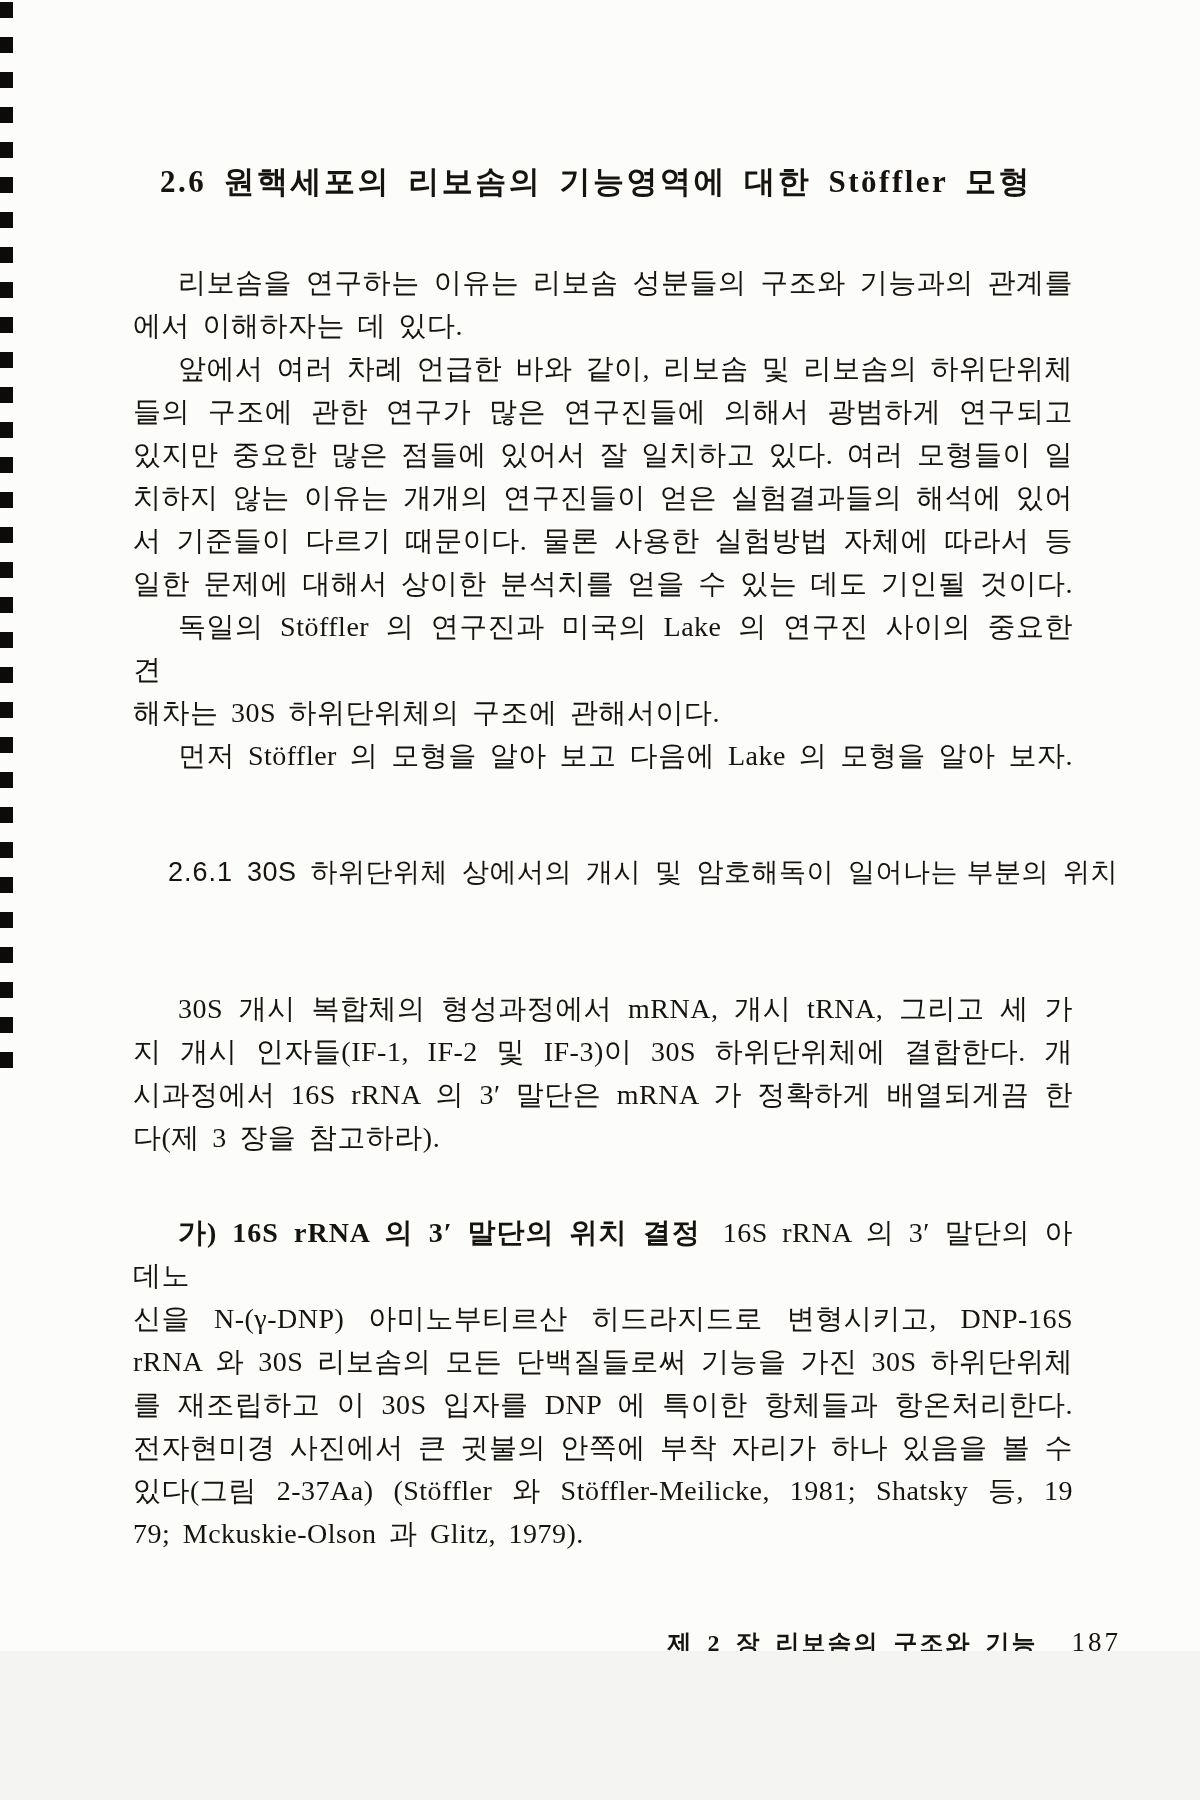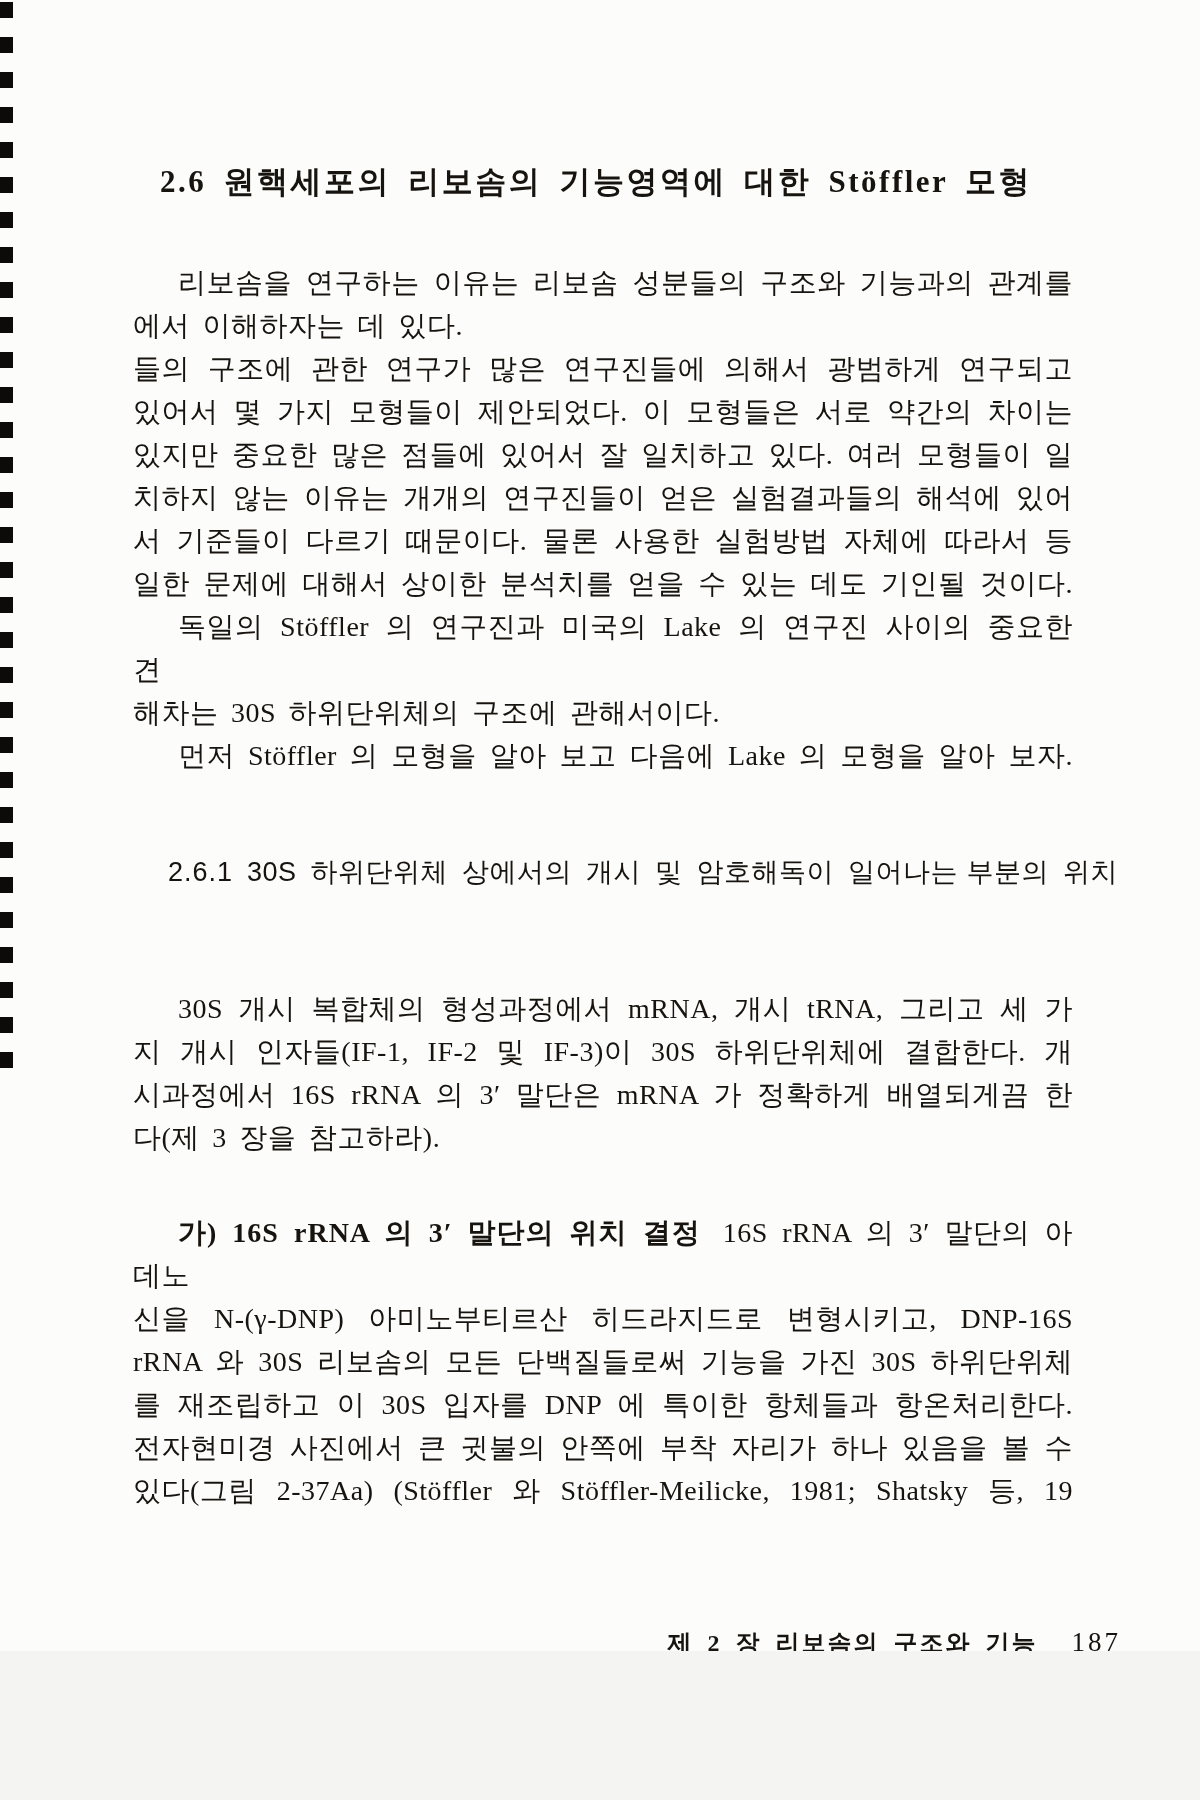--- a/index.html
+++ b/index.html
@@ -101,22 +101,22 @@
 
 <div class="page">
 
   <div class="edge-marks"></div>
 
   <h1 class="h1">2.6  원핵세포의 리보솜의 기능영역에 대한 Stöffler 모형</h1>
 
   <div class="body-block block-a">
     <div class="line indent fill">리보솜을 연구하는 이유는 리보솜 성분들의 구조와 기능과의 관계를</div>
     <div class="line">에서 이해하자는 데 있다.</div>
+    <div class="line indent fill">앞에서 여러 차례 언급한 바와 같이, 리보솜 및 리보솜의 하위단위체</div>
     <div class="line fill">들의 구조에 관한 연구가 많은 연구진들에 의해서 광범하게 연구되고</div>
-    <div class="line fill">있어서 몇 가지 모형들이 제안되었다. 이 모형들은 서로 약간의 차이는</div>
     <div class="line fill">있지만 중요한 많은 점들에 있어서 잘 일치하고 있다. 여러 모형들이 일</div>
     <div class="line fill">치하지 않는 이유는 개개의 연구진들이 얻은 실험결과들의 해석에 있어</div>
     <div class="line fill">서 기준들이 다르기 때문이다. 물론 사용한 실험방법 자체에 따라서 등</div>
     <div class="line fill">일한 문제에 대해서 상이한 분석치를 얻을 수 있는 데도 기인될 것이다.</div>
     <div class="line indent fill">독일의 Stöffler 의 연구진과 미국의 Lake 의 연구진 사이의 중요한 견</div>
     <div class="line">해차는 30S 하위단위체의 구조에 관해서이다.</div>
     <div class="line indent fill">먼저 Stöffler 의 모형을 알아 보고 다음에 Lake 의 모형을 알아 보자.</div>
   </div>
 
   <div class="h2">
@@ -136,19 +136,20 @@
 
   <div class="body-block block-c">
     <div class="line indent fill">
       <span class="runin-bold">가) 16S rRNA 의 3′ 말단의 위치 결정</span><span class="runin-rest">16S rRNA 의 3′ 말단의 아데노</span>
     </div>
     <div class="line fill">신을 N-(γ-DNP) 아미노부티르산 히드라지드로 변형시키고, DNP-16S</div>
     <div class="line fill">rRNA 와 30S 리보솜의 모든 단백질들로써 기능을 가진 30S 하위단위체</div>
     <div class="line fill">를 재조립하고 이 30S 입자를 DNP 에 특이한 항체들과 항온처리한다.</div>
     <div class="line fill">전자현미경 사진에서 큰 귓불의 안쪽에 부착 자리가 하나 있음을 볼 수</div>
     <div class="line fill">있다(그림 2-37Aa) (Stöffler 와 Stöffler-Meilicke, 1981; Shatsky 등, 19</div>
+    <div class="line">79; Mckuskie-Olson 과 Glitz, 1979).</div>
   </div>
 
   <div class="footer">
     <span>제 2 장   리보솜의 구조와 기능</span><span class="page-num">187</span>
   </div>
 
 </div>
 
 </body></html>

